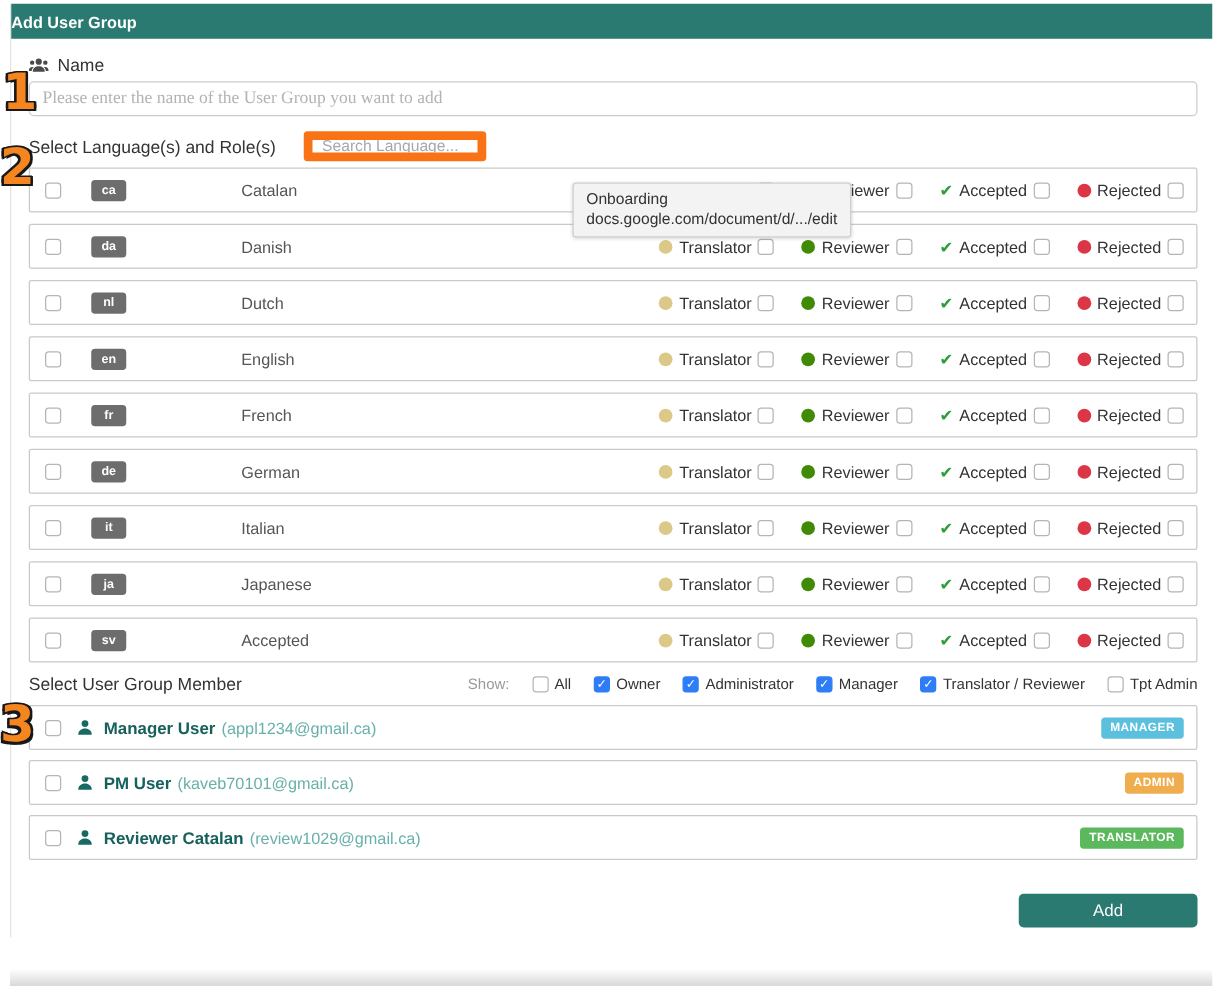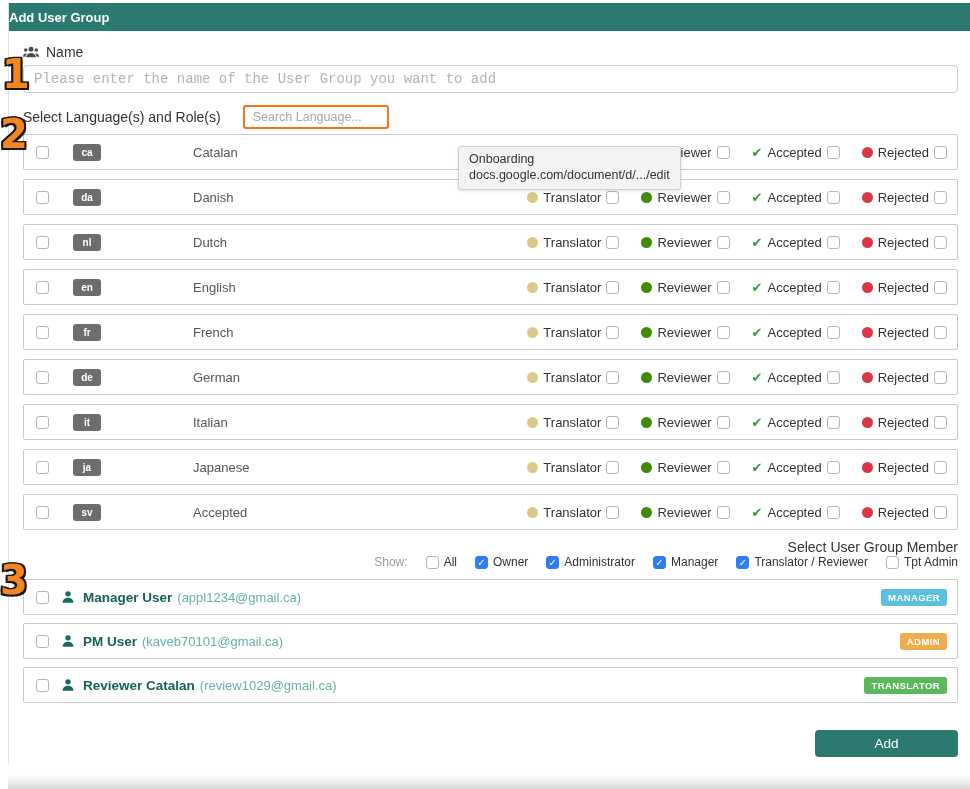--- a/index.html
+++ b/index.html
@@ -12,26 +12,26 @@
     width:970px;height:789px;position:relative;overflow:hidden;
     background:#fff;font-family:"Liberation Sans","DejaVu Sans",sans-serif;
   }
   .modal{position:absolute;left:8px;top:3px;width:962px;border-left:1px solid #e3e3e3;background:#fff;}
   .modal-header{height:28px;background:var(--teal);display:flex;align-items:center;}
   .modal-title{color:#fff;font-weight:bold;font-size:13px;}
   .content{padding:0 12px 0 14px;}
 
   .name-label-row{margin-top:13px;display:flex;align-items:center;gap:7px;font-size:14px;color:#333;}
   .name-input{margin-top:5px;width:100%;height:28px;border:1px solid #ccc;border-radius:4px;
-    padding:0 10px;font-size:14px;color:#333;font-family:Liberation Mono, monospace;outline:none;}
+    padding:0 10px;font-size:14px;color:#333;font-family:Liberation Serif, serif;outline:none;}
   .name-input::placeholder{color:#b3b3b3;}
 
   .lang-header{margin-top:12px;display:flex;align-items:center;}
   .section-label{font-size:14px;color:#333;}
-  .search-input{margin-left:22px;width:146px;height:24px;border:2px solid #f97316;border-radius:3px;
+  .search-input{margin-left:22px;width:146px;height:24px;border:7px solid #f97316;border-radius:3px;
     padding:0 8px;font-size:12.5px;color:#333;font-family:inherit;outline:none;}
   .search-input::placeholder{color:#a8a8a8;}
 
   .lang-list{margin-top:5px;}
   .row{height:36px;border:1px solid #c9c9c9;border-radius:2px;background:#fff;display:flex;align-items:center;}
   .lang-row{margin-bottom:9px;}
   .member-row{margin-bottom:8px;}
 
   .cb{width:13px;height:13px;border:1px solid #b5b5b5;border-radius:3px;background:#fff;
     display:inline-block;flex:none;font-size:10px;line-height:12px;text-align:center;}
@@ -40,21 +40,21 @@
 
   .code-badge{margin-left:24px;min-width:28px;text-align:center;background:var(--code-gray);color:#fff;
     font-size:10px;font-weight:bold;padding:3px 4px;border-radius:3px;}
   .lang-name{margin-left:92px;font-size:13px;color:#555;}
   .roles{margin-left:auto;display:flex;align-items:center;gap:22px;margin-right:10px;}
   .role-group{display:flex;align-items:center;gap:5px;}
   .role-dot{width:11px;height:11px;border-radius:50%;display:inline-block;flex:none;}
   .role-check{font-size:13px;font-weight:bold;line-height:11px;}
   .role-label{font-size:13px;color:#333;}
 
-  .member-header{display:flex;align-items:flex-end;justify-content:space-between;flex-direction:column;}
+  .member-header{display:flex;align-items:flex-end;justify-content:space-between;}
   .show-row{display:flex;align-items:center;gap:18px;font-size:12px;padding-bottom:1px;}
   .show-label{color:#9a9a9a;}
   .filter-item{display:flex;align-items:center;gap:5px;color:#333;}
   .member-list{margin-top:9px;}
   .user-icon{margin-left:12px;display:flex;align-items:center;}
   .member-name{margin-left:8px;font-size:13.5px;font-weight:bold;color:var(--teal-text);}
   .member-email{margin-left:5px;font-size:13px;color:var(--teal-light);}
   .role-badge{margin-left:auto;margin-right:10px;color:#fff;font-size:9.5px;font-weight:bold;
     padding:3px 7px;border-radius:3px;letter-spacing:.4px;}
 

